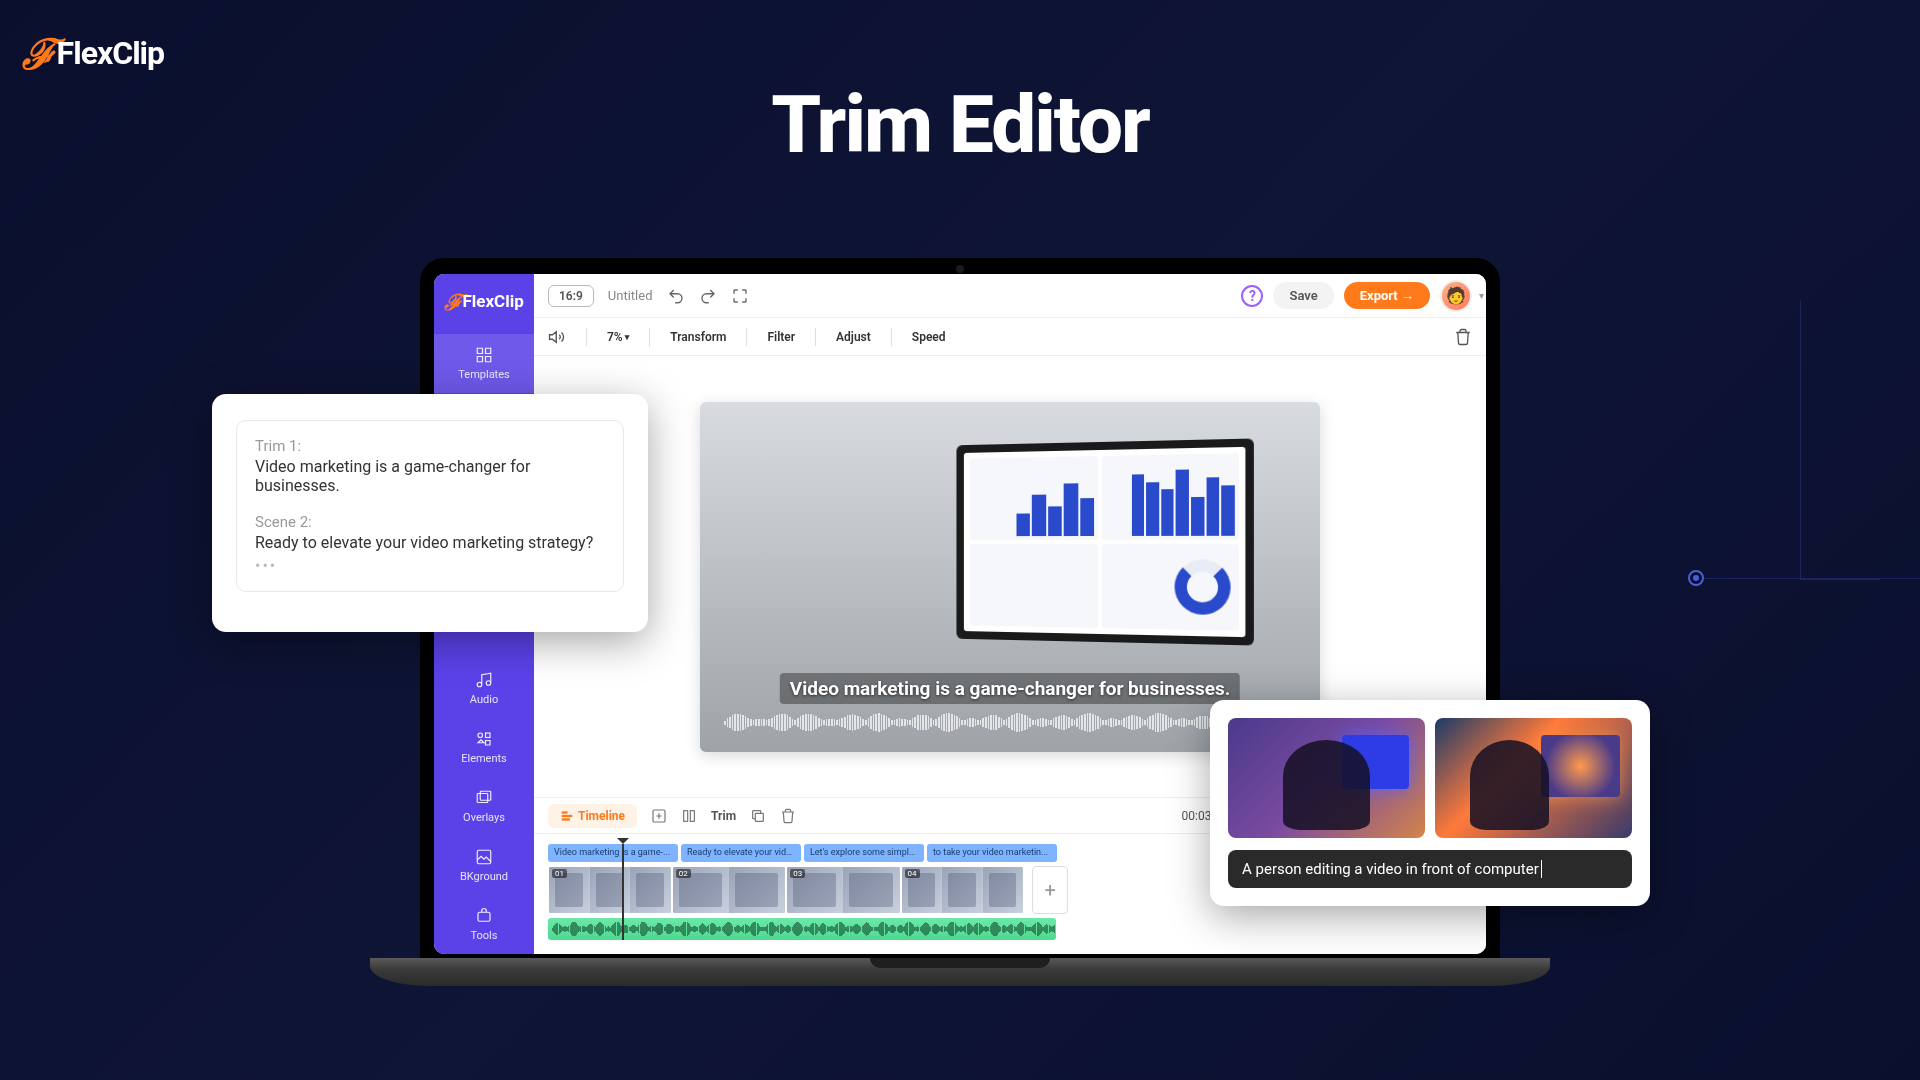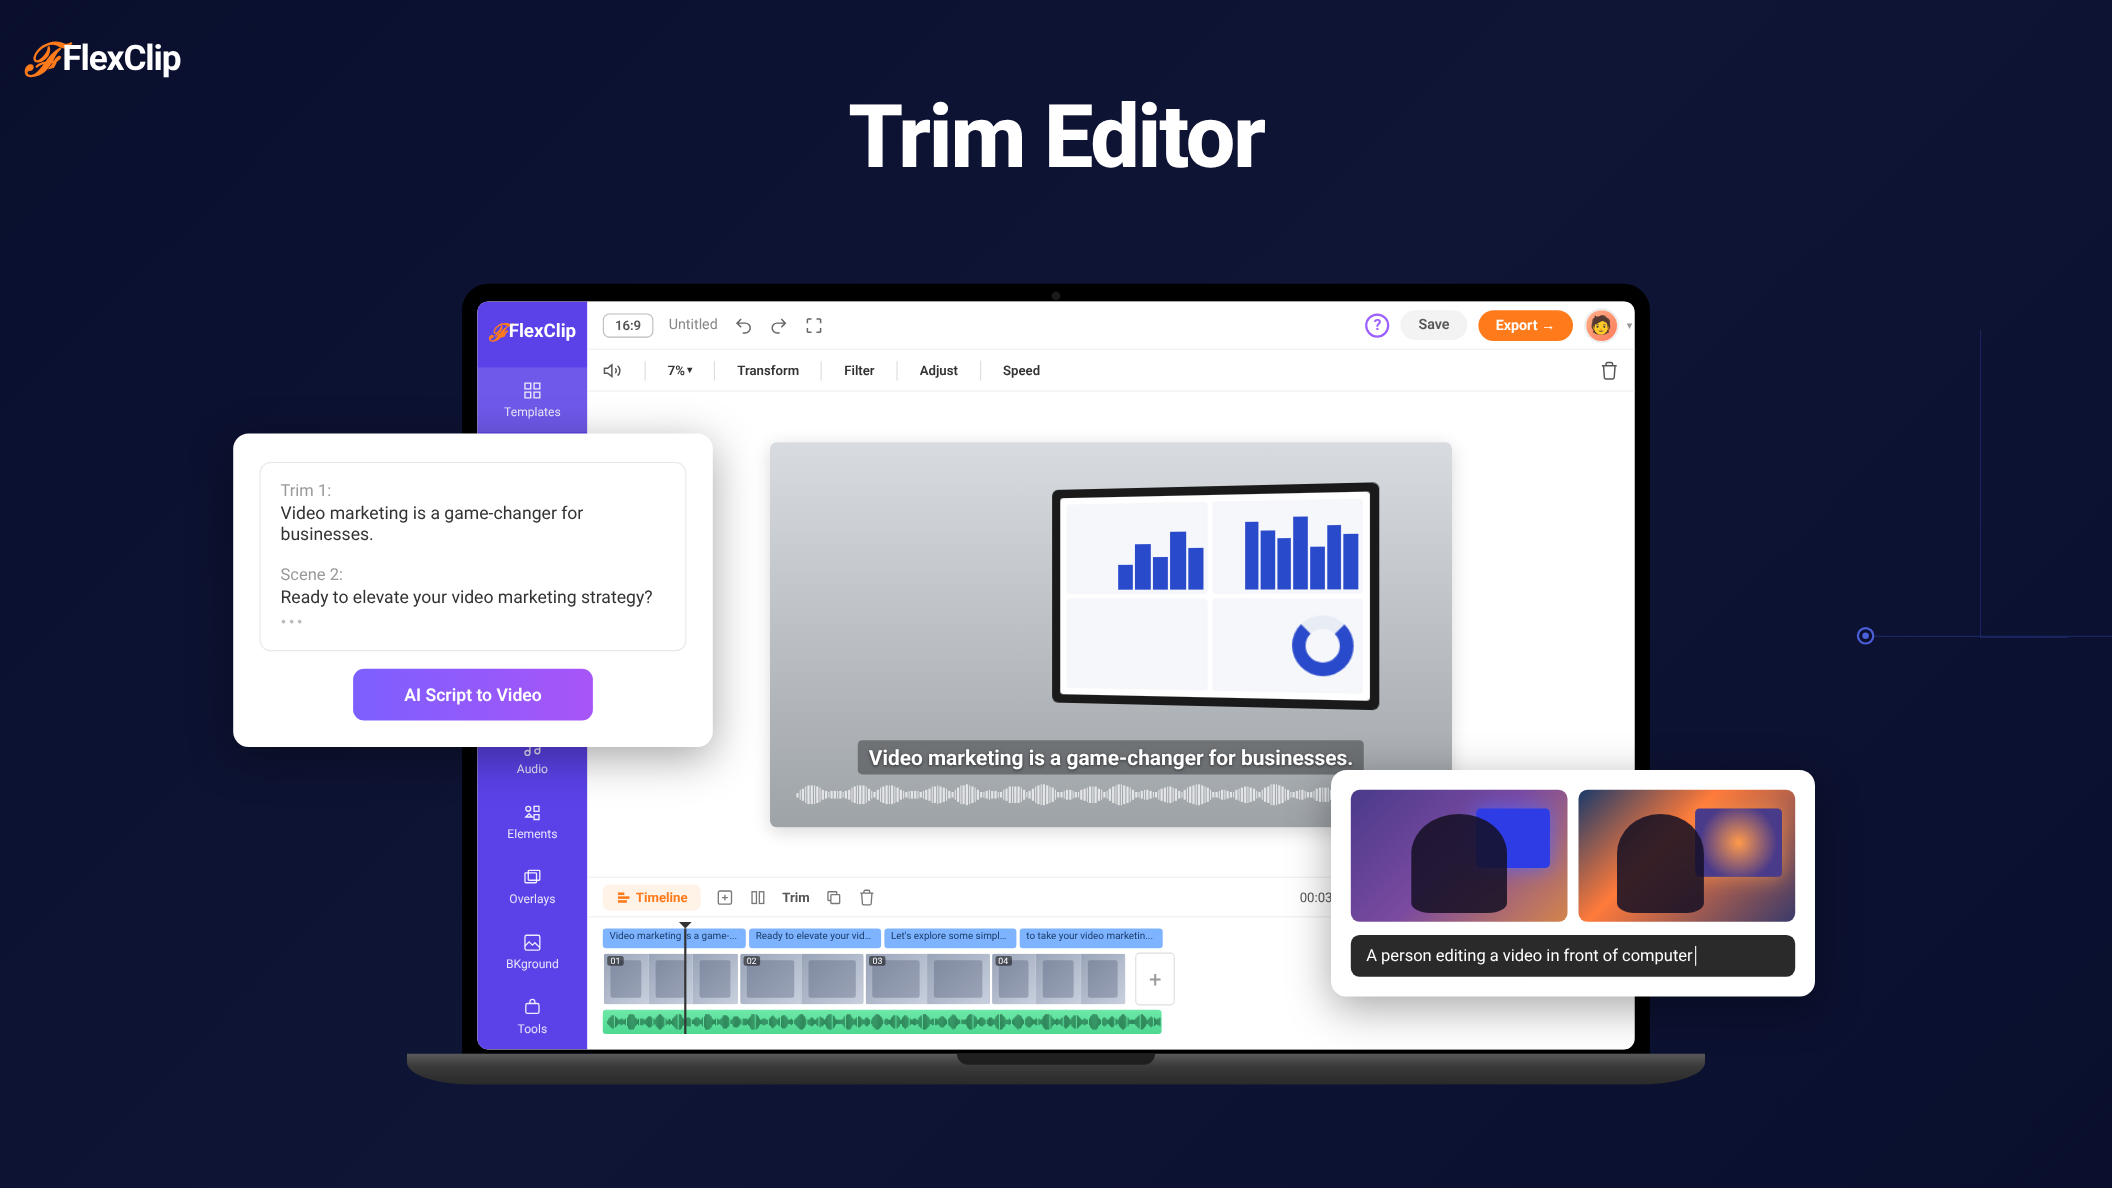--- a/index.html
+++ b/index.html
@@ -1028,21 +1028,20 @@
 </div>
 
 <div class="script-card">
   <div class="scene-box">
     <div class="scene-label">Trim 1:</div>
     <div class="scene-text">Video marketing is a game-changer for businesses.</div>
     <div class="scene-label">Scene 2:</div>
     <div class="scene-text" style="margin-bottom:4px">Ready to elevate your video marketing strategy?</div>
     <div class="dots">•••</div>
   </div>
-  <button class="ai-script-btn">AI Script to Video</button>
 </div>
 
 <div class="prompt-card">
   <div class="prompt-imgs">
     <div class="prompt-img">
       <div class="monitor-glow"></div>
       <div class="silhouette"></div>
     </div>
     <div class="prompt-img alt">
       <div class="monitor-glow orange" style="right:6%;width:40%;height:52%"></div>

